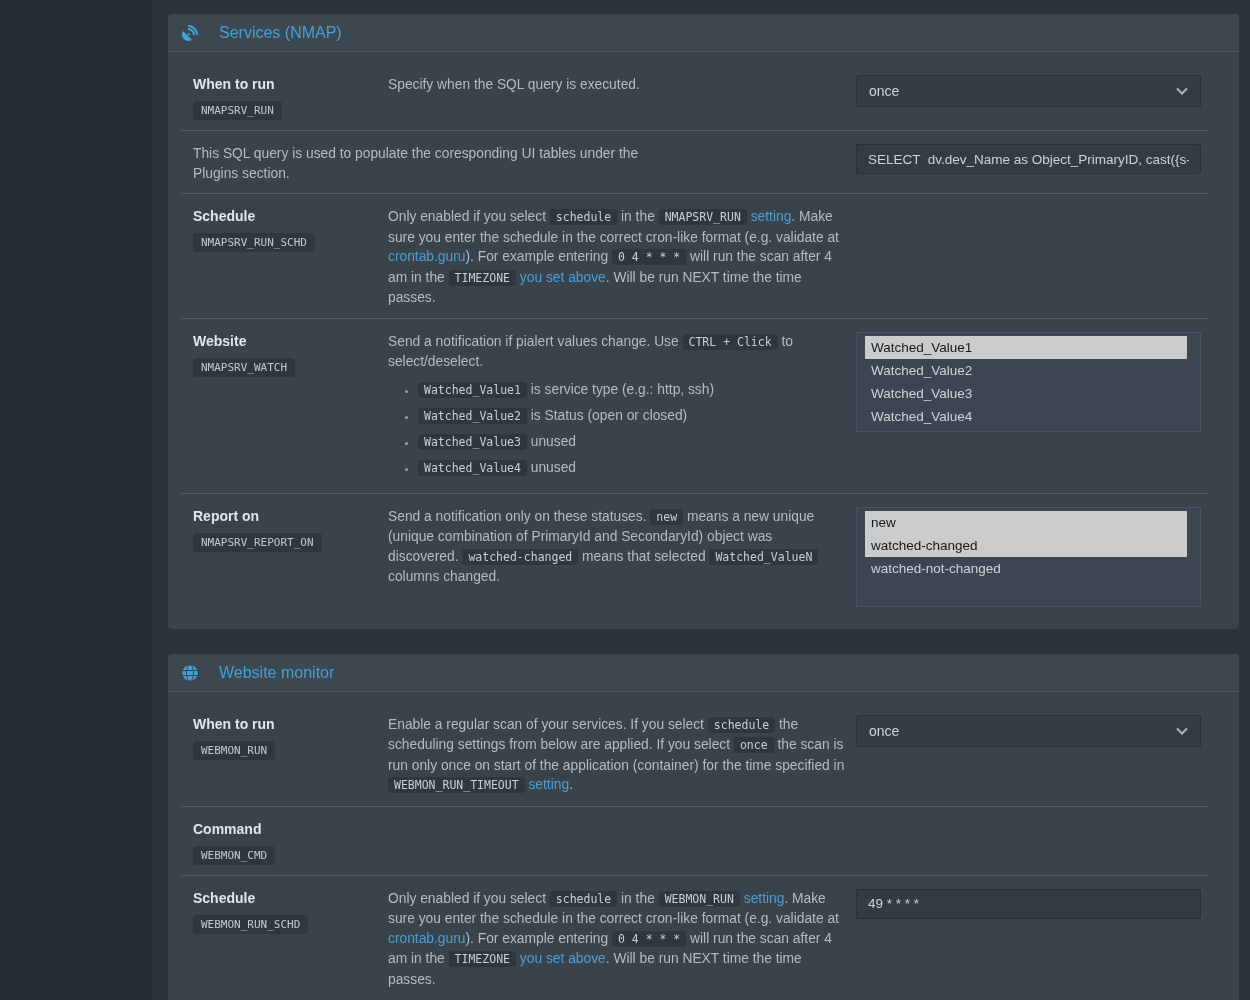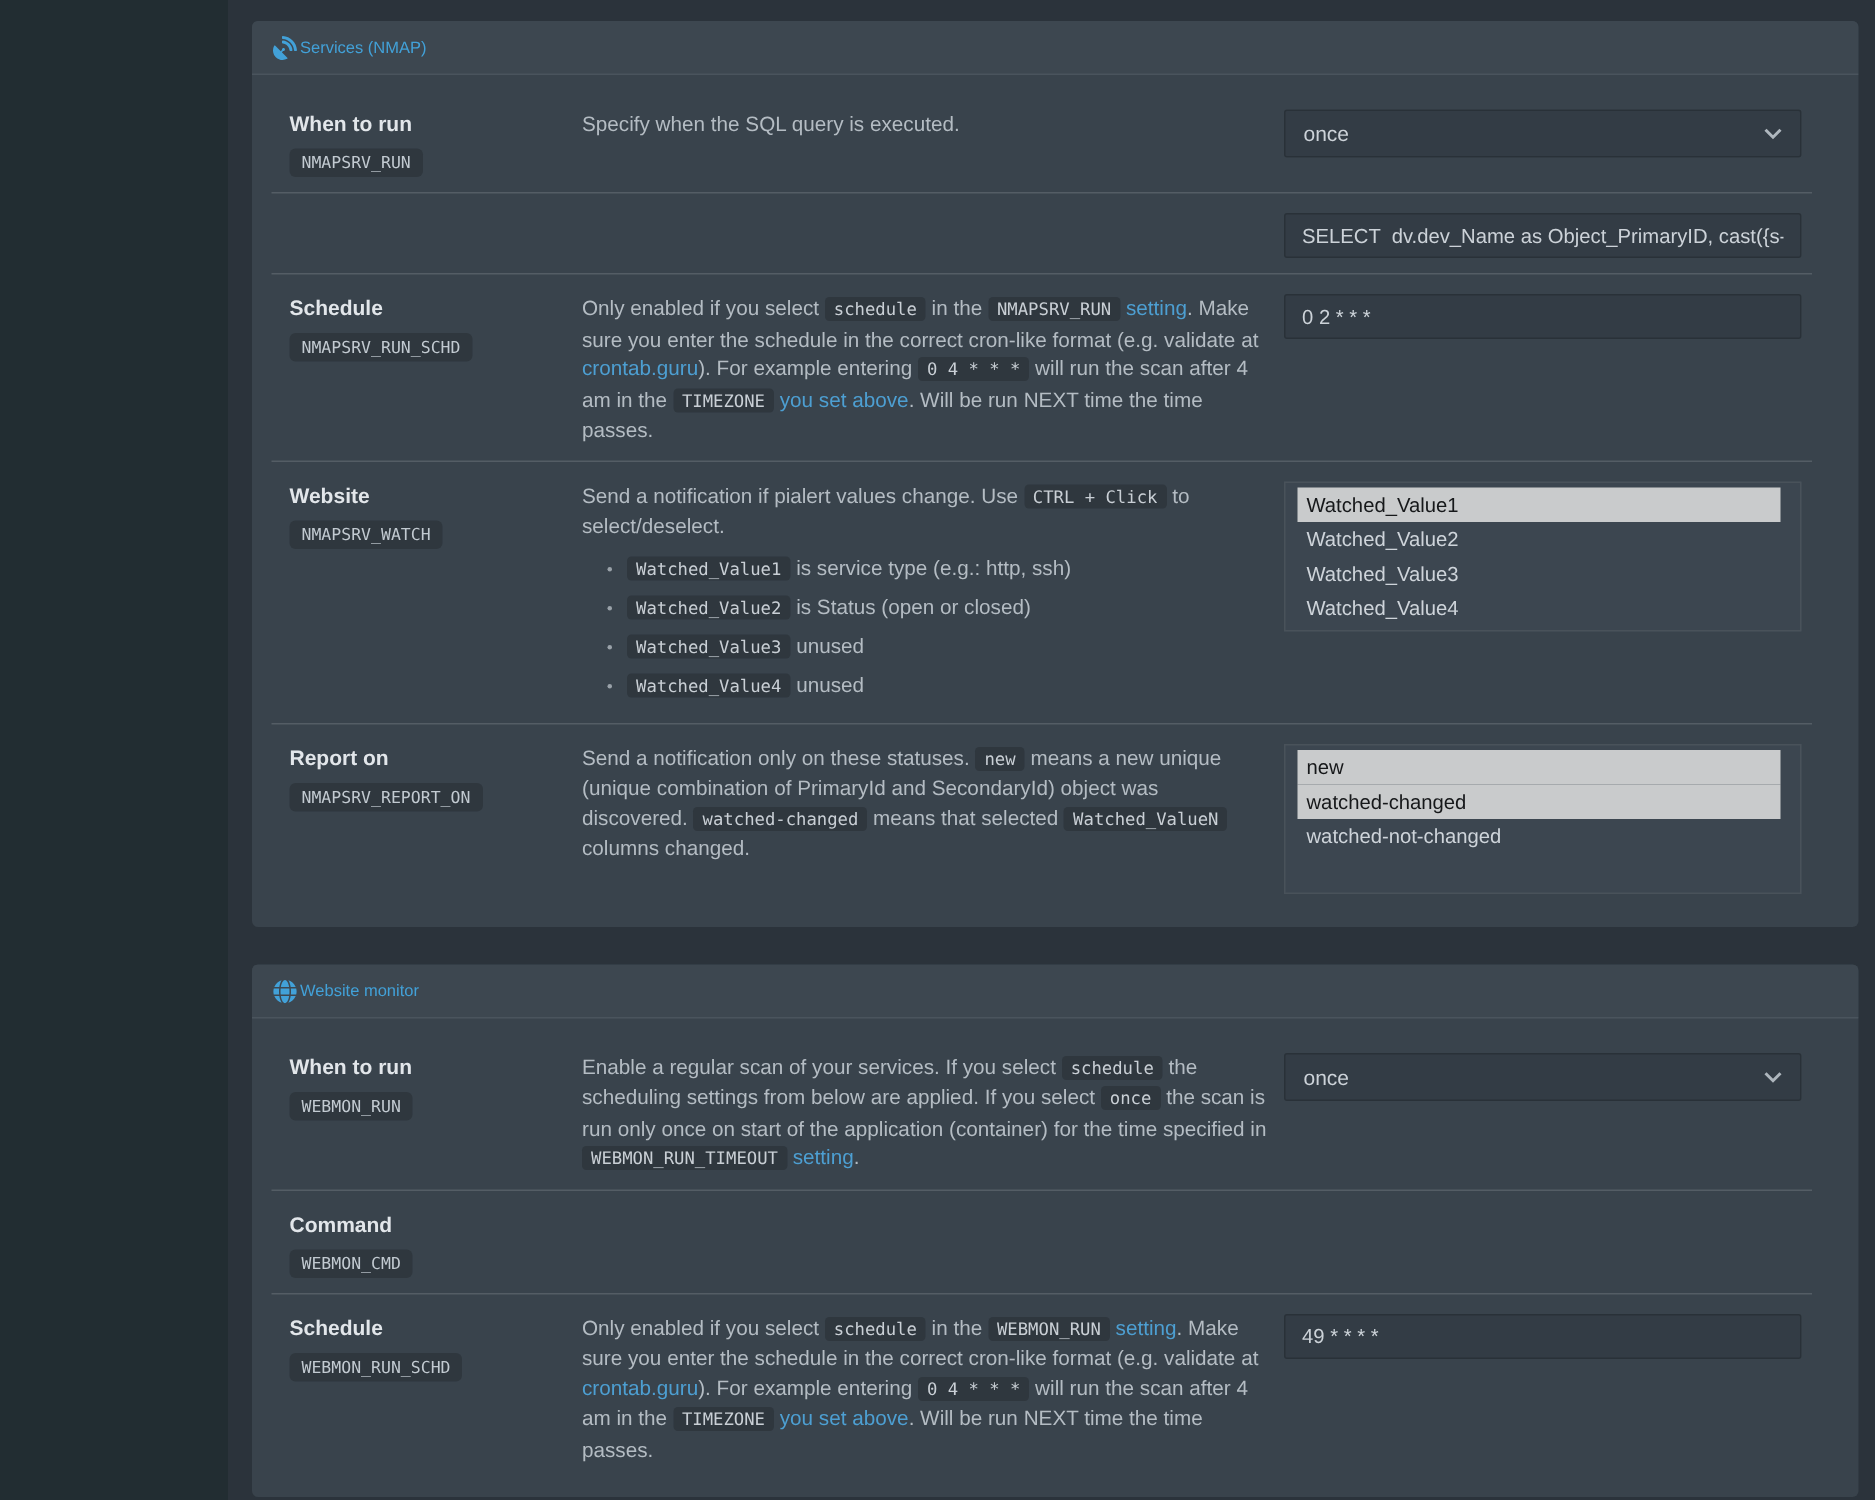--- a/index.html
+++ b/index.html
@@ -18,22 +18,22 @@
     border-radius:4px;
     overflow:hidden;
     margin-bottom:25px;
   }
   .panel-header {
     background:#3d4750;
     padding:10px 14px 9px 14px;
     border-bottom:1px solid #4a545d;
   }
   .panel-title {
-    display:flex; align-items:center; gap:2px;
-    color:#42a1d8; font-size:11px; font-weight:400;
+    display:flex; align-items:center; gap:21px;
+    color:#42a1d8; font-size:16px; font-weight:400;
   }
   .panel-title svg { width:16px; height:16px; fill:#42a1d8; flex:none; }
 
   .panel-body { padding:10px 31px 12px 13px; }
 
   .row {
     display:flex; align-items:flex-start;
     padding:13px 0 10px 12px;
   }
   .row + .row { border-top:1px solid rgba(255,255,255,0.14); }
@@ -127,34 +127,32 @@
             <span style="display:flex">
               <svg width="12" height="8" viewBox="0 0 12 8">
                   <polyline points="1,1.5 6,6.5 11,1.5" stroke-width="2"></polyline>
                 </svg>
             </span>
           </div>
         </div>
       </div>
 
       <div class="row">
+        <div class="col-desc desc"><span class="txt">This SQL query is used to populate the coresponding UI tables under the Plugins section.</span></div>
         <div class="col-control">
           <input class="text-input" type="text" value="SELECT  dv.dev_Name as Object_PrimaryID, cast({s-quo" style="">
         </div>
       </div>
 
       <div class="row">
         <div class="col-label">
           <div class="setting-label">Schedule</div>
           <span class="setting-key">NMAPSRV_RUN_SCHD</span>
         </div>
         <div class="col-desc desc"><span class="txt">Only enabled if you select </span><span class="code">schedule</span><span class="txt"> in the </span><span class="code">NMAPSRV_RUN</span><span class="txt"> </span><span class="lnk">setting</span><span class="txt">. Make sure you enter the schedule in the correct cron-like format (e.g. validate at </span><span class="lnk">crontab.guru</span><span class="txt">). For example entering </span><span class="code">0 4 * * *</span><span class="txt"> will run the scan after 4 am in the </span><span class="code">TIMEZONE</span><span class="txt"> </span><span class="lnk">you set above</span><span class="txt">. Will be run NEXT time the time passes.</span></div>
-        <div class="col-control">
-          <input class="text-input" type="text" value="0 2 * * *" style="">
-        </div>
       </div>
 
       <div class="row">
         <div class="col-label">
           <div class="setting-label">Website</div>
           <span class="setting-key">NMAPSRV_WATCH</span>
         </div>
         <div class="col-desc desc"><span class="txt">Send a notification if pialert values change. Use </span><span class="code">CTRL + Click</span><span class="txt"> to select/deselect.</span><ul class="desc-bullets">
               <li><span class="code">Watched_Value1</span><span class="txt"> is service type (e.g.: http, ssh)</span></li>
               <li><span class="code">Watched_Value2</span><span class="txt"> is Status (open or closed)</span></li>

